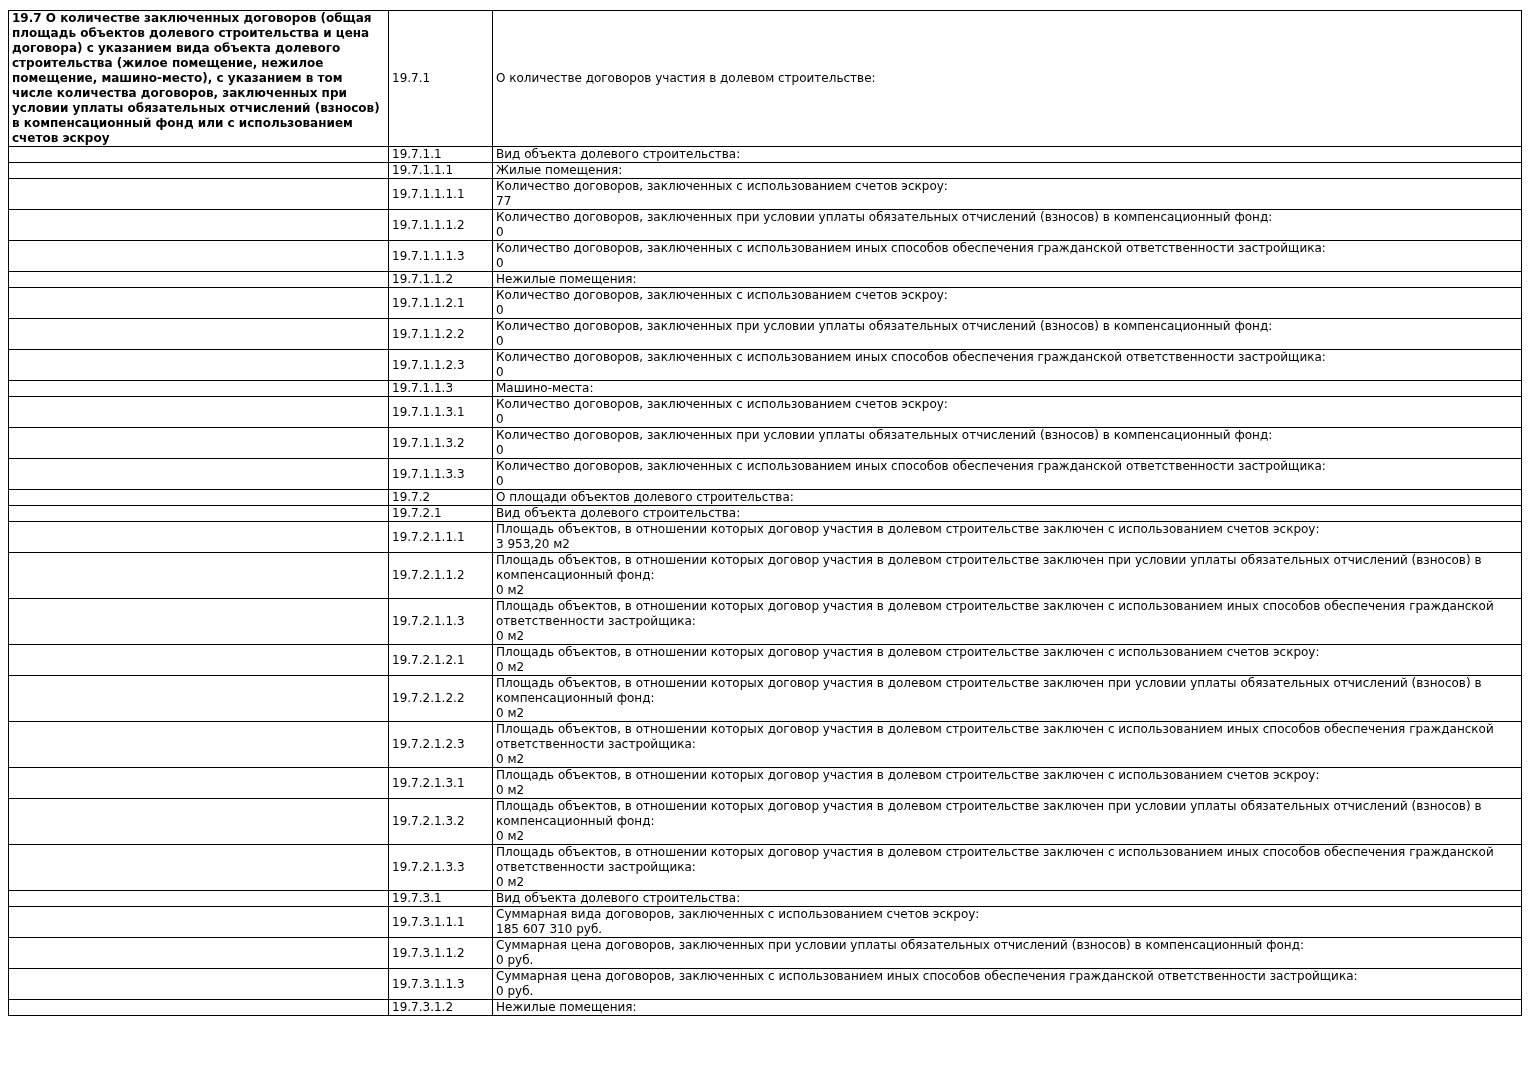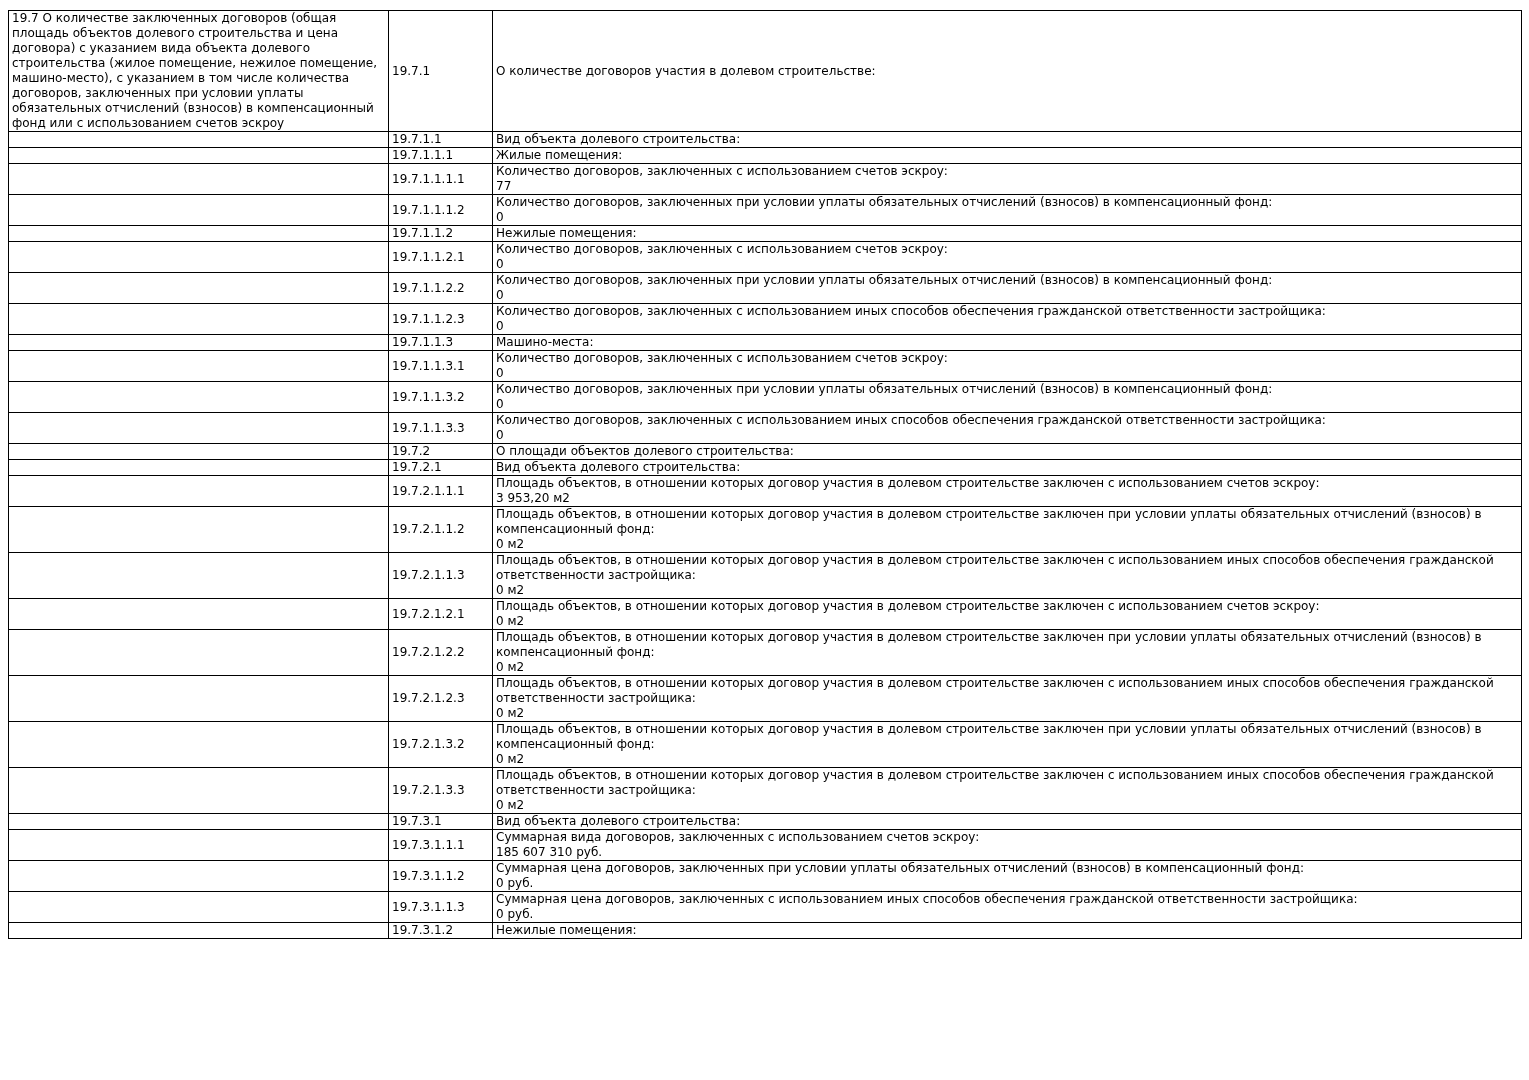--- a/index.html
+++ b/index.html
@@ -24,20 +24,21 @@
     padding: 0 3px;
     line-height: 15px;
     overflow: hidden;
   }
   col.c1 { width: 380px; }
   col.c2 { width: 104px; }
   col.c3 { width: 1029px; }
   td.desc {
     vertical-align: top;
     padding: 1px 3px;
+    font-weight: bold;
   }
   td.code { padding: 0 3px; }
   td.content { padding: 0 3px; }
   .value { font-weight: normal; }
 </style>
 </head>
 <body>
 
 <table class="decl">
   <colgroup>
@@ -94,20 +95,30 @@
     <td class="desc">
       
     </td>
     <td class="code">19.7.1.1.1.2</td>
     <td class="content">
       <div class="label">Количество договоров, заключенных при условии уплаты обязательных отчислений (взносов) в компенсационный фонд:</div>
       <div class="value">0</div>
     </td>
   </tr>
 
+  <tr>
+    <td class="desc">
+      
+    </td>
+    <td class="code">19.7.1.1.1.3</td>
+    <td class="content">
+      <div class="label">Количество договоров, заключенных с использованием иных способов обеспечения гражданской ответственности застройщика:</div>
+      <div class="value">0</div>
+    </td>
+  </tr>
 
   <tr>
     <td class="desc">
       
     </td>
     <td class="code">19.7.1.1.2</td>
     <td class="content">
       <div class="label">Нежилые помещения:</div>
 
     </td>
@@ -274,20 +285,30 @@
       
     </td>
     <td class="code">19.7.2.1.2.3</td>
     <td class="content">
       <div class="label">Площадь объектов, в отношении которых договор участия в долевом строительстве заключен с использованием иных способов обеспечения гражданской ответственности застройщика:</div>
       <div class="value">0 м2</div>
     </td>
   </tr>
 
 
+  <tr>
+    <td class="desc">
+      
+    </td>
+    <td class="code">19.7.2.1.3.1</td>
+    <td class="content">
+      <div class="label">Площадь объектов, в отношении которых договор участия в долевом строительстве заключен с использованием счетов эскроу:</div>
+      <div class="value">0 м2</div>
+    </td>
+  </tr>
 
   <tr>
     <td class="desc">
       
     </td>
     <td class="code">19.7.2.1.3.2</td>
     <td class="content">
       <div class="label">Площадь объектов, в отношении которых договор участия в долевом строительстве заключен при условии уплаты обязательных отчислений (взносов) в компенсационный фонд:</div>
       <div class="value">0 м2</div>
     </td>

